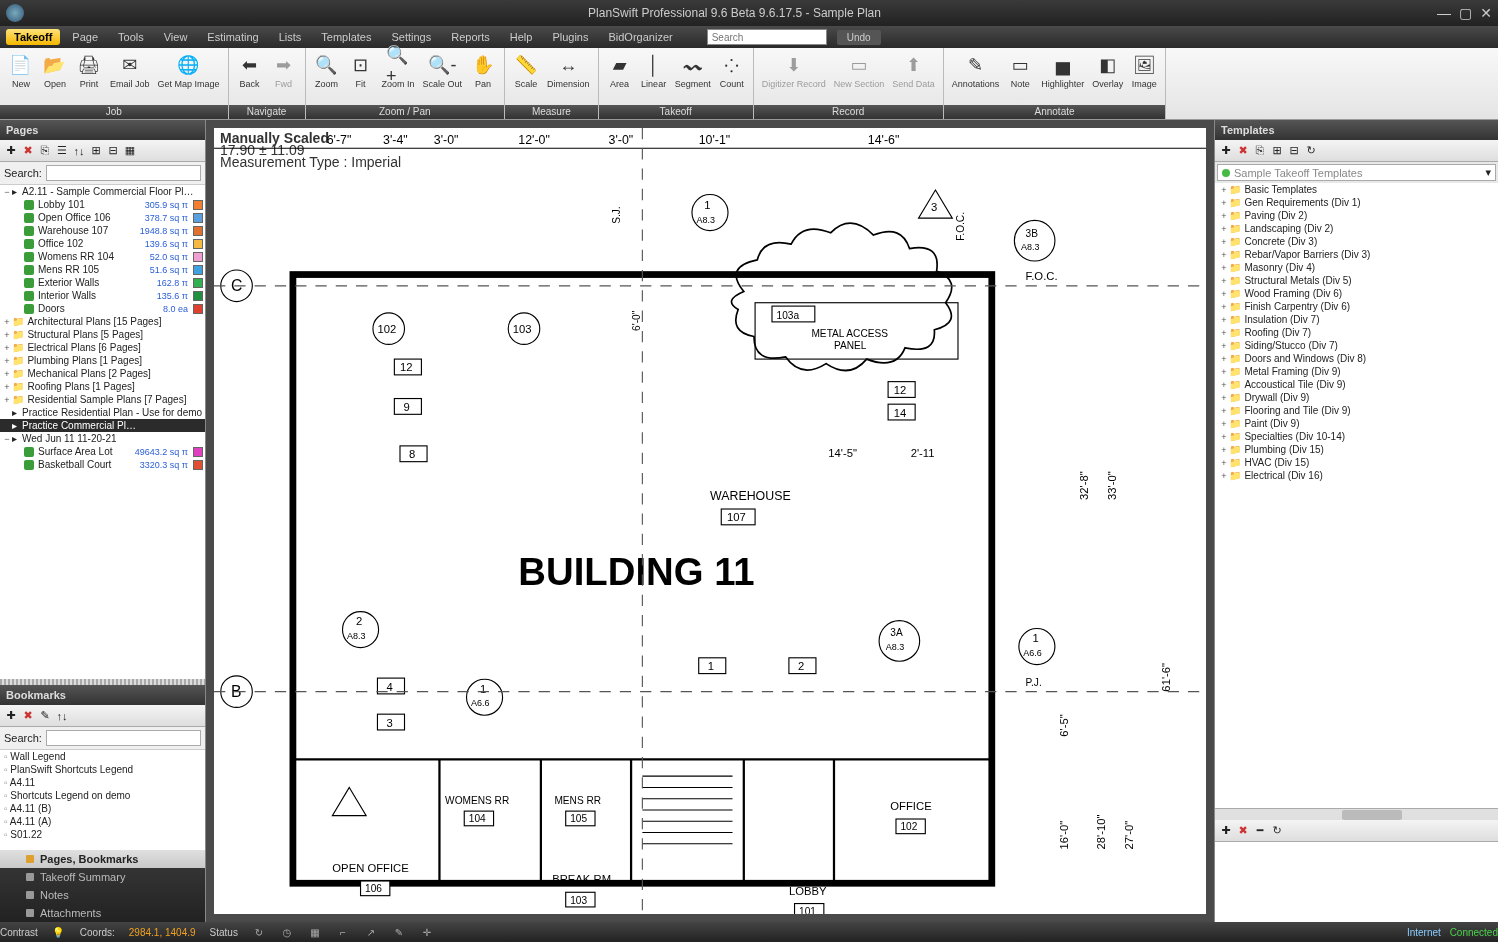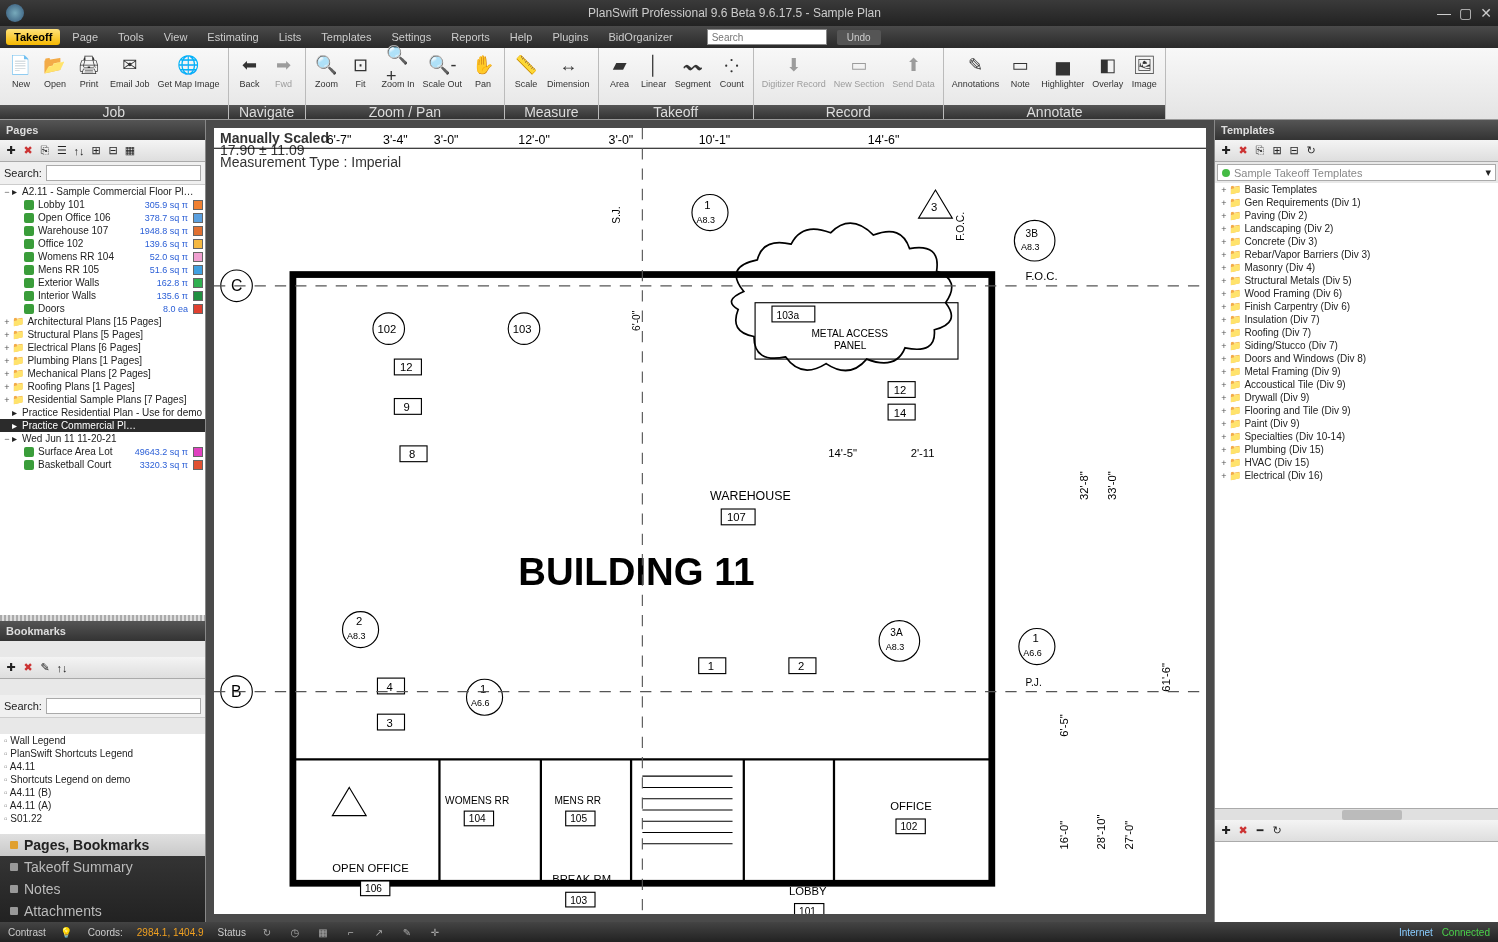--- a/index.html
+++ b/index.html
@@ -20,21 +20,21 @@
 .menubar .search input { width: 120px; height: 16px; font-size: 10px; padding: 0 4px; background: #fff; border: 1px solid #888; }
 .menubar .undo { background: #555; color: #ccc; padding: 2px 10px; margin-left: 6px; border-radius: 2px; cursor: pointer; font-size: 10px; }
 
 
 .ribbon { height: 72px; background: linear-gradient(#f8f8f8,#e4e4e4); border-bottom: 1px solid #999; display: flex; }
 .ribbon-group { border-right: 1px solid #bbb; display: flex; flex-direction: column; }
 .ribbon-btns { display: flex; padding: 3px 4px; flex: 1; }
 .rbtn { display: flex; flex-direction: column; align-items: center; justify-content: flex-start; padding: 2px 4px; cursor: pointer; min-width: 34px; font-size: 9px; color: #333; }
 .rbtn.dim { opacity: 0.45; }
 .rbtn .ricon { width: 24px; height: 24px; margin-bottom: 2px; display: flex; align-items: center; justify-content: center; font-size: 18px; }
-.ribbon-label { height: 14px; background: linear-gradient(#555,#333); color: #ddd; font-size: 14px; text-align: center; line-height: 14px; }
+.ribbon-label { height: 14px; background: linear-gradient(#555,#333); color: #ddd; font-size: 10px; text-align: center; line-height: 14px; }
 
 
 .main { display: flex; height: calc(100% - 26px - 22px - 72px - 20px); }
 .left { width: 206px; background: #e8e8e8; display: flex; flex-direction: column; border-right: 1px solid #888; }
 .center { flex: 1; background: #4a4a4a; position: relative; overflow: hidden; }
 .right { width: 284px; background: #e8e8e8; display: flex; flex-direction: column; border-left: 1px solid #888; }
 
 
 .phdr { height: 20px; background: linear-gradient(#555,#333); color: #ddd; font-size: 11px; padding: 0 6px; display: flex; align-items: center; font-weight: bold; }
 .ptoolbar { height: 22px; background: linear-gradient(#f4f4f4,#dedede); border-bottom: 1px solid #aaa; display: flex; align-items: center; padding: 0 4px; gap: 3px; }
@@ -48,27 +48,27 @@
 .tree-row.selected { background: #2b2b2b; color: #fff; }
 .tree-indent { display: inline-block; }
 .exp { width: 10px; text-align: center; color: #555; font-size: 9px; }
 .foldericon { color: #e6a531; margin-right: 3px; }
 .itemicon { width: 10px; height: 10px; border-radius: 2px; margin-right: 4px; display: inline-block; }
 .itemicon.green { background: #3a9d3a; }
 .val { color: #2a5ed6; margin-left: auto; padding-right: 2px; font-size: 9px; }
 .swatch { width: 10px; height: 10px; margin-left: 3px; border: 1px solid #666; }
 
 
-.bookmarks { display: flex; flex-direction: column; gap: 16px; }
+.bookmarks { display: flex; flex-direction: column; }
 .bm-body { background: #fff; font-size: 10px; overflow: auto; height: 100px; }
 .bm-row { padding: 1px 4px; cursor: pointer; }
 
 
 .ltabs { background: linear-gradient(#3a3a3a,#222); }
-.ltab { padding: 3px 10px; color: #bbb; font-size: 14px; cursor: pointer; display: flex; align-items: center; gap: 6px; }
+.ltab { padding: 3px 26px; color: #bbb; font-size: 11px; cursor: pointer; display: flex; align-items: center; gap: 6px; }
 .ltab.active { background: linear-gradient(#e0e0e0,#c9c9c9); color: #222; font-weight: bold; }
 .ltab .dot { width: 8px; height: 8px; background: #999; border-radius: 1px; }
 .ltab.active .dot { background: #e0a030; }
 
 
 .tmpl-body { flex: 1; background: #fff; overflow: auto; font-size: 10px; }
 .tmpl-sel { background: #fff; border: 1px solid #aaa; margin: 2px; padding: 1px 4px; display: flex; align-items: center; }
 .tmpl-sel .g { width: 8px; height: 8px; background: #4b4; border-radius: 50%; margin-right: 4px; }
 .tmpl-row { display: flex; align-items: center; padding: 1px 4px; cursor: pointer; }
 
@@ -78,21 +78,21 @@
 .propgrid { border-top: 1px solid #aaa; }
 .propgrid .pgh { display: flex; background: #eee; font-size: 10px; }
 .propgrid .pgh div { flex: 1; padding: 2px 4px; border-right: 1px solid #ccc; }
 
 
 .canvas-wrap { position: absolute; inset: 8px; background: #fff; overflow: hidden; }
 .plan-label { position: absolute; top: 4px; left: 6px; font-size: 14px; color: #333; line-height: 12px; }
 .plan-svg { position: absolute; inset: 0; }
 
 
-.status { height: 20px; background: linear-gradient(#444,#222); color: #ccc; display: flex; align-items: center; font-size: 10px; padding: 0 8px; gap: 14px; }
+.status { height: 20px; background: linear-gradient(#444,#222); color: #ccc; display: flex; align-items: center; font-size: 10px; padding: 0 0; gap: 14px; }
 .status .coords { color: #f0a020; }
 .status .conn { margin-left: auto; color: #4bd24b; }
 .status .net { color: #8cf; margin-right: 6px; }
 .status .sicn { width: 14px; height: 14px; display: inline-flex; align-items: center; justify-content: center; color: #aaa; cursor: pointer; }
 
 .scrollx { height: 12px; background: #e0e0e0; border-top: 1px solid #aaa; position: relative; }
 .scrollx .thumb { position: absolute; left: 45%; width: 60px; height: 10px; top: 1px; background: #bbb; border-radius: 2px; }
 
 .dragbar { height: 6px; background: repeating-linear-gradient(90deg,#aaa,#aaa 2px,#ddd 2px,#ddd 4px); cursor: ns-resize; }
 </style>

